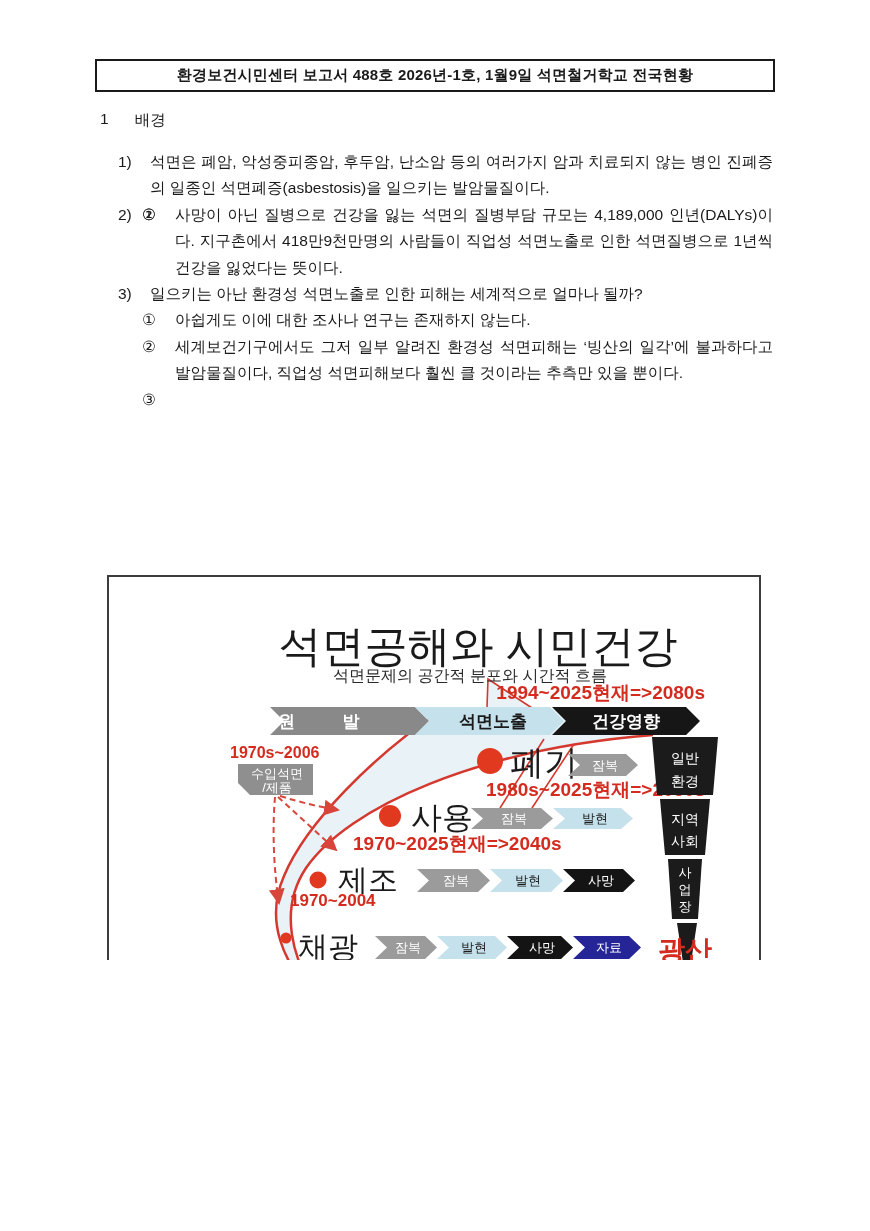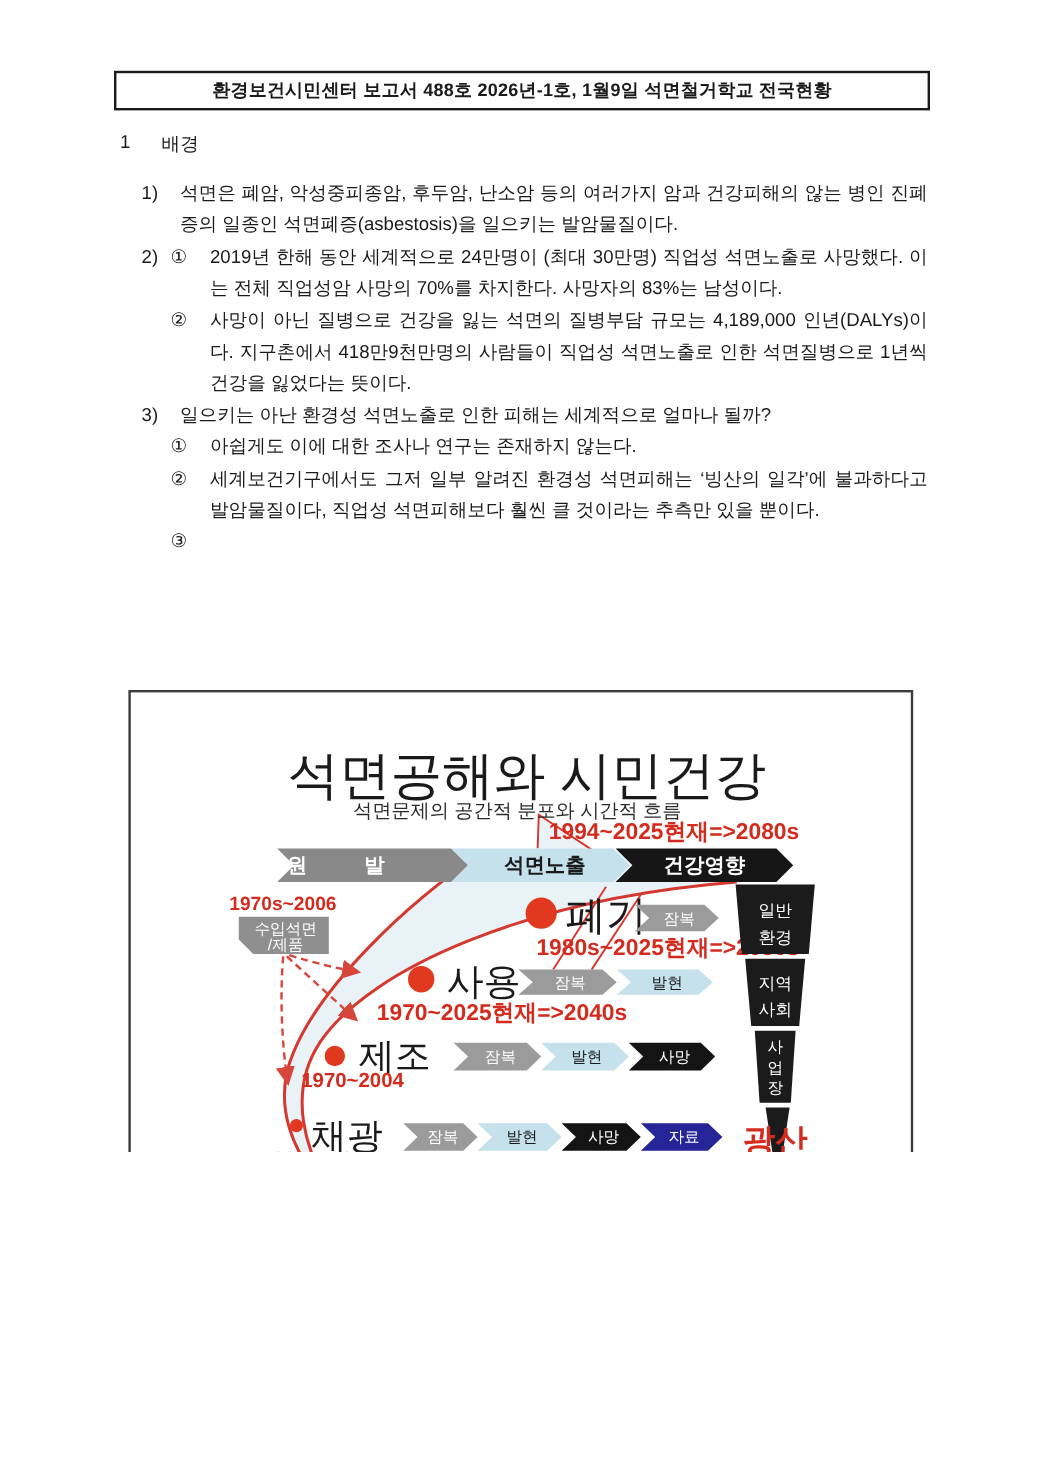--- a/index.html
+++ b/index.html
@@ -19,21 +19,21 @@
     position:absolute;left:118px;top:149px;width:655px;
     font-size:15.5px;line-height:26.4px;text-align:justify;
   }
   .item{position:relative;}
   .item.l1{padding-left:32px;}
   .item.l2{padding-left:57px;}
   .item .mk{position:absolute;left:0;top:0;}
   .item.l2 .mk{left:24px;}
   .figure-box{
     position:absolute;left:107px;top:575px;width:654px;height:458px;
-    border:2px solid #3c3c3c;background:#ffffff;box-sizing:border-box;
+    border:2px solid #3c3c3c;background:#ffffff;box-sizing:border-box;padding-left:39px;
   }
   .figure-box svg{display:block;}
   .caption{
     position:absolute;left:95px;top:1037px;width:680px;
     font-size:16px;line-height:34.5px;text-align:justify;
   }
   .page-number{
     position:absolute;left:0;top:1136px;width:100%;text-align:center;font-size:15px;
   }
   
@@ -49,28 +49,27 @@
   </div>
 
   <div class="section-heading">
     <span>1</span>
     <span>배경</span>
   </div>
 
   <div class="content">
     <div class="item l1">
       <span class="mk">1)</span>
-      <span>석면은 폐암, 악성중피종암, 후두암, 난소암 등의 여러가지 암과 건강피해의 않는 병인 진폐증의 일종인 석면폐증(asbestosis)을 일으키는 발암물질이다.</span>
+      <span>석면은 폐암, 악성중피종암, 후두암, 난소암 등의 여러가지 암과 치료되지 않는 병인 진폐증의 일종인 석면폐증(asbestosis)을 일으키는 발암물질이다.</span>
     </div>
     <div class="item l1">
       <span class="mk">2)</span>
     </div>
     <div class="item l2">
       <span class="mk">①</span>
-      <span>2019년 한해 동안 세계적으로 24만명이 (최대 30만명) 직업성 석면노출로 사망했다. 이는 전체 직업성암 사망의 70%를 차지한다. 사망자의 83%는 남성이다.</span>
     </div>
     <div class="item l2">
       <span class="mk">②</span>
       <span>사망이 아닌 질병으로 건강을 잃는 석면의 질병부담 규모는 4,189,000 인년(DALYs)이다. 지구촌에서 418만9천만명의 사람들이 직업성 석면노출로 인한 석면질병으로 1년씩 건강을 잃었다는 뜻이다.</span>
     </div>
     <div class="item l1">
       <span class="mk">3)</span>
       <span>일으키는 아난 환경성 석면노출로 인한 피해는 세계적으로 얼마나 될까?</span>
     </div>
     <div class="item l2">

